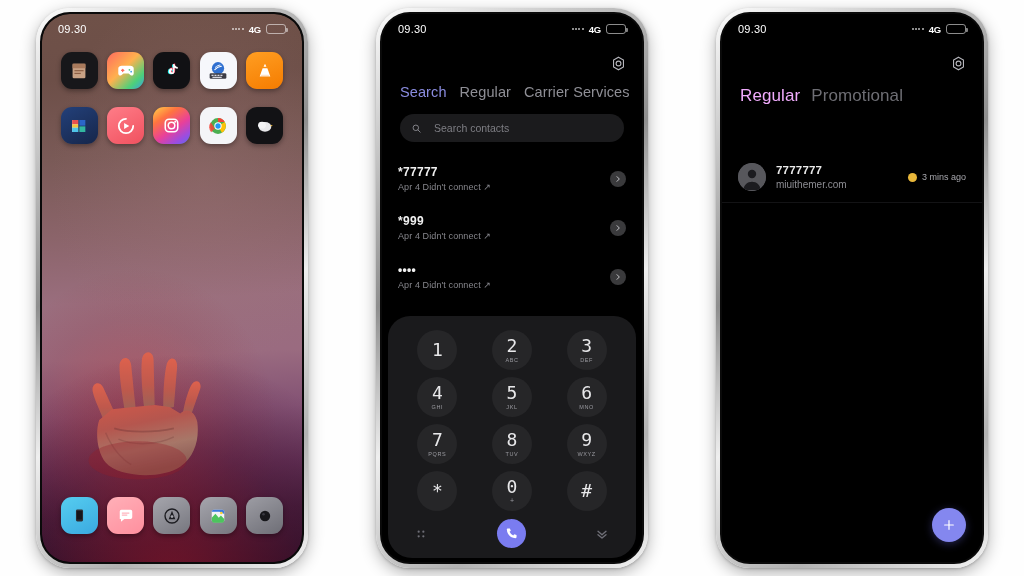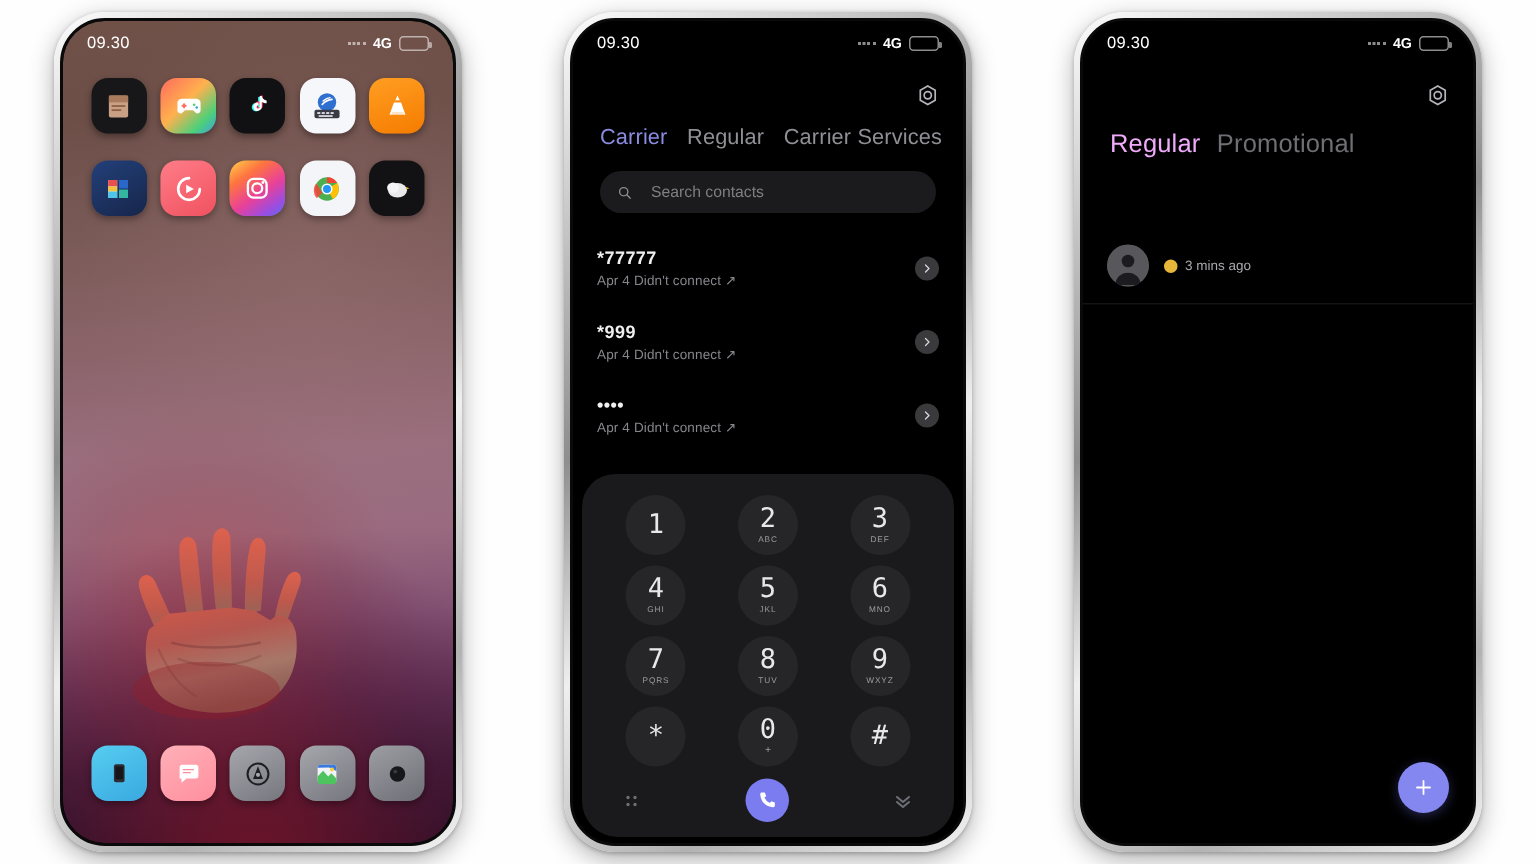--- a/index.html
+++ b/index.html
@@ -458,21 +458,21 @@
         </div>
 
         <div class="gear-btn">
           <svg width="17" height="17" viewBox="0 0 24 24">
             <path d="M12 3.2l7 4v9.6l-7 4-7-4V7.2z" fill="none" stroke="#b4b4ba" stroke-width="1.6"></path>
             <circle cx="12" cy="12" r="3.4" fill="none" stroke="#b4b4ba" stroke-width="1.6"></circle>
           </svg>
         </div>
 
         <div class="tabs">
-          <span class="tab active">Carrier</span>
+          <span class="tab active">Search</span>
           <span class="tab">Regular</span>
           <span class="tab">Carrier Services</span>
         </div>
 
         <div class="searchbar">
           <svg width="11" height="11" viewBox="0 0 24 24">
             <circle cx="10.5" cy="10.5" r="6" fill="none" stroke="#8b8b92" stroke-width="2"></circle>
             <line x1="15" y1="15" x2="20" y2="20" stroke="#8b8b92" stroke-width="2" stroke-linecap="round"></line>
           </svg>
           <span class="search-ph">Search contacts</span>
@@ -628,20 +628,24 @@
 
         <div class="msg-list">
           <div class="msg-row">
             <div class="avatar">
               <svg width="28" height="28" viewBox="0 0 28 28">
                 <circle cx="14" cy="14" r="14" fill="#57575c"></circle>
                 <circle cx="14" cy="11" r="4.2" fill="#1c1c20"></circle>
                 <path d="M5.6 27c0-5 3.8-8.2 8.4-8.2S22.4 22 22.4 27z" fill="#1c1c20"></path>
               </svg>
             </div>
+            <div class="msg-main">
+              <div class="msg-title">7777777</div>
+              <div class="msg-sub">miuithemer.com</div>
+            </div>
             <div class="msg-right">
               <span class="dot-badge"></span>
               <span class="msg-time">3 mins ago</span>
             </div>
           </div>
         </div>
 
         <div class="fab-new">
           <svg width="16" height="16" viewBox="0 0 24 24">
             <line x1="12" y1="5.5" x2="12" y2="18.5" stroke="#fff" stroke-width="1.8" stroke-linecap="round"></line>

